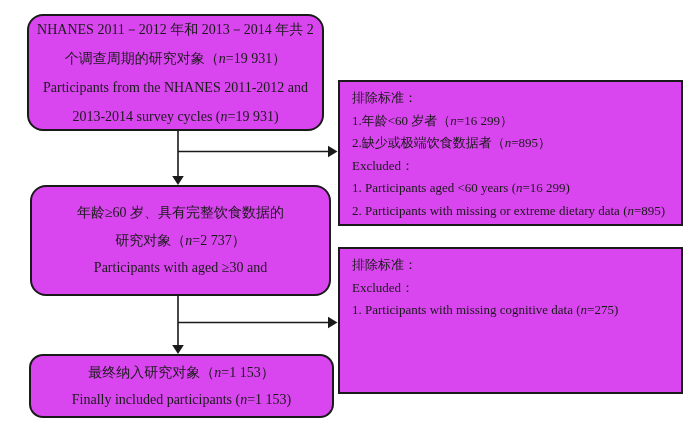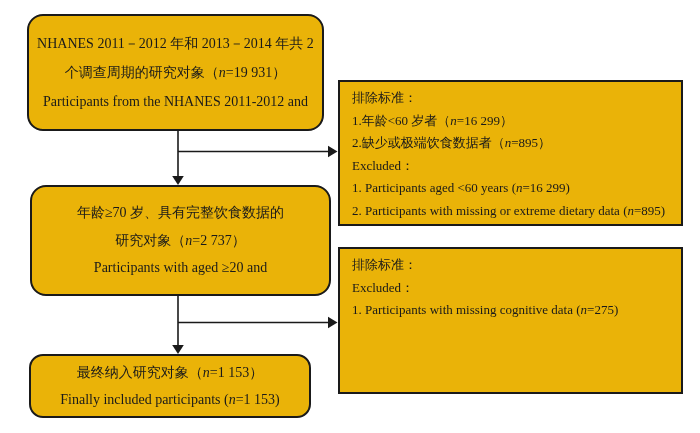--- a/index.html
+++ b/index.html
@@ -9,35 +9,35 @@
     height: 433px;
     background: #ffffff;
     color: #1a1a1a;
     font-family: "Liberation Serif", "DejaVu Serif", serif;
     overflow: hidden;
   }
   .box {
     position: absolute;
     box-sizing: border-box;
     border: 2px solid #1a1a1a;
-    background: #eab308;
+    background: #d946ef;
   }
   .rounded {
     border-radius: 16px;
     display: flex;
     flex-direction: column;
     justify-content: center;
     align-items: center;
     text-align: center;
   }
   .box-top    { left: 27px;  top: 14px;  width: 297px; height: 117px; font-size: 14px; }
   .box-top .line { line-height: 29px; }
   .box-mid    { left: 30px;  top: 185px; width: 301px; height: 111px; font-size: 14px; }
   .box-mid .line { line-height: 27.5px; }
-  .box-bottom { left: 29px;  top: 354px; width: 282px; height: 64px;  font-size: 14px; border-radius: 14px; }
+  .box-bottom { left: 29px;  top: 354px; width: 305px; height: 64px;  font-size: 14px; border-radius: 14px; }
   .box-bottom .line { line-height: 27px; }
   .square {
     font-size: 13px;
     padding: 5px 10px 0 12px;
     text-align: left;
   }
   .square .line { line-height: 22.6px; white-space: nowrap; }
   .box-excl1  { left: 338px; top: 80px;  width: 345px; height: 146px; }
   .box-excl2  { left: 338px; top: 247px; width: 345px; height: 147px; }
   .overlay {
@@ -71,35 +71,36 @@
     <g>
       <line x1="178" y1="322.5" x2="329" y2="322.5"></line>
       <polygon points="328,316.8 328,328.2 337.5,322.5"></polygon>
     </g>
   </svg>
 
   <div class="box rounded box-top">
     <div class="line">NHANES 2011－2012 年和 2013－2014 年共 2</div>
     <div class="line">个调查周期的研究对象（<i>n</i>=19 931）</div>
     <div class="line">Participants from the NHANES 2011-2012 and</div>
+    <div class="line">2013-2014 survey cycles (<i>n</i>=19 931)</div>
   </div>
 
   <div class="box square box-excl1">
     <div class="line">排除标准：</div>
     <div class="line">1.年龄&lt;60 岁者（<i>n</i>=16 299）</div>
     <div class="line">2.缺少或极端饮食数据者（<i>n</i>=895）</div>
     <div class="line">Excluded：</div>
     <div class="line">1. Participants aged &lt;60 years (<i>n</i>=16 299)</div>
     <div class="line">2. Participants with missing or extreme dietary data (<i>n</i>=895)</div>
   </div>
 
   <div class="box rounded box-mid">
-    <div class="line">年龄≥70 岁、具有完整饮食数据的</div>
+    <div class="line">年龄≥60 岁、具有完整饮食数据的</div>
     <div class="line">研究对象（<i>n</i>=2 737）</div>
-    <div class="line">Participants with aged  ≥20 and</div>
+    <div class="line">Participants with aged  ≥30 and</div>
   </div>
 
   <div class="box square box-excl2">
     <div class="line">排除标准：</div>
     <div class="line">Excluded：</div>
     <div class="line">1. Participants with missing cognitive data (<i>n</i>=275)</div>
   </div>
 
   <div class="box rounded box-bottom">
     <div class="line">最终纳入研究对象（<i>n</i>=1 153）</div>

